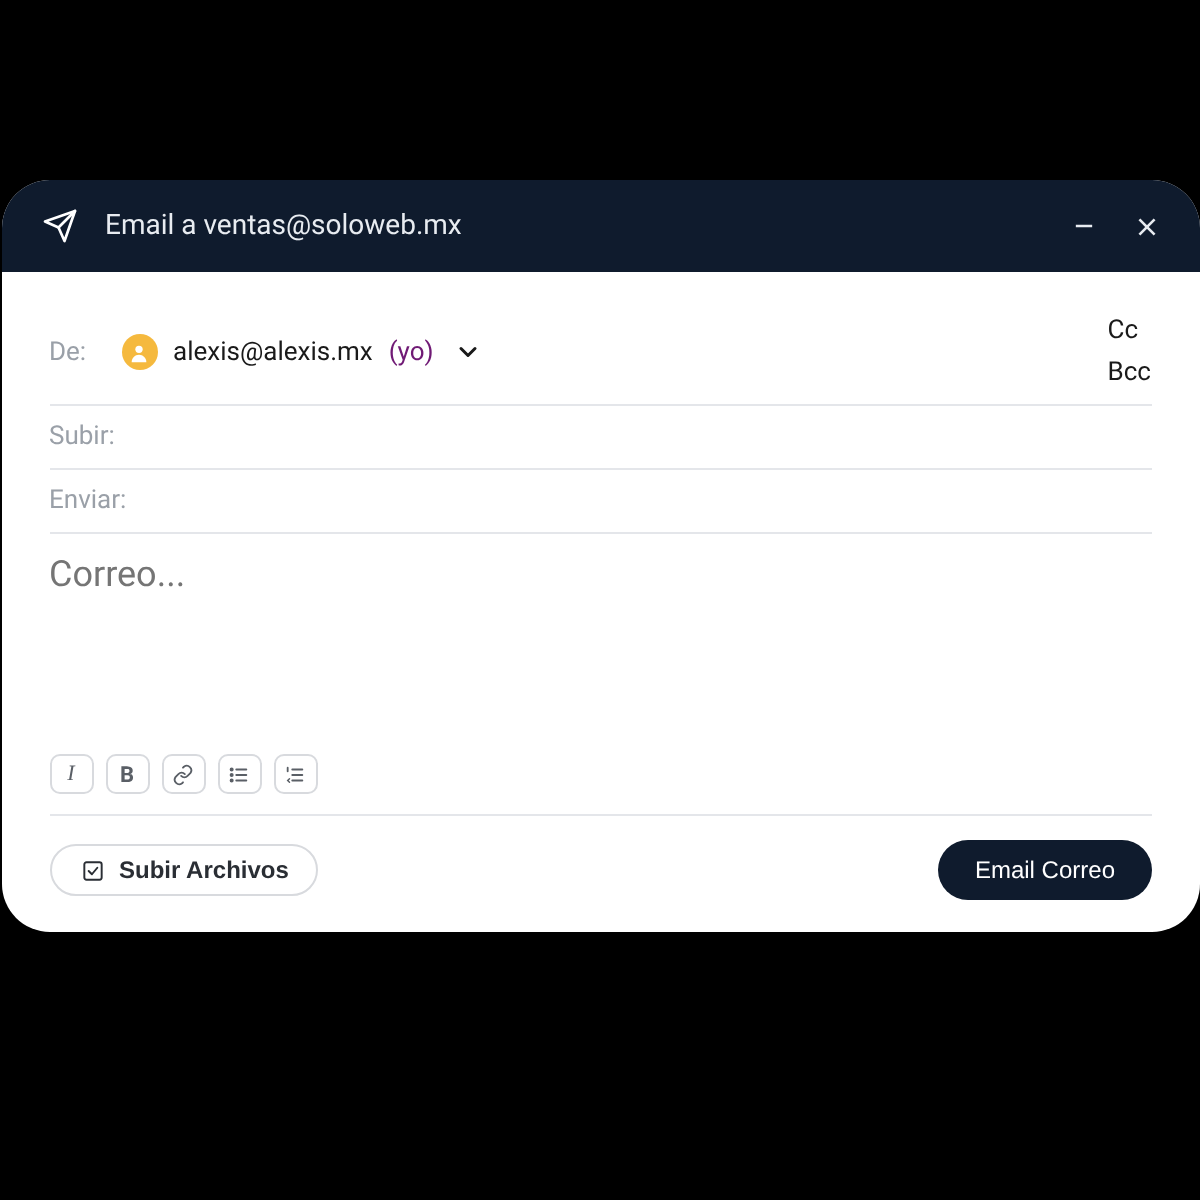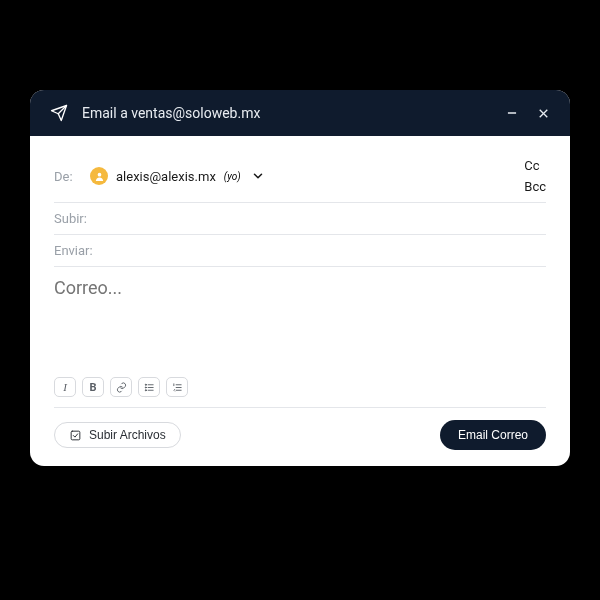--- a/index.html
+++ b/index.html
@@ -7,23 +7,23 @@
       width: 600px;
       height: 600px;
       background: #000;
       font-family: -apple-system, BlinkMacSystemFont, "Segoe UI", Roboto, sans-serif;
       display: flex;
       align-items: flex-start;
       justify-content: center;
       padding-top: 90px;
     }
     .window {
-      width: 540px;
+      width: 599px;
       background: #fff;
-      border-radius: 14px;
+      border-radius: 24px;
       overflow: hidden;
       box-shadow: 0 10px 40px rgba(0,0,0,0.5);
     }
     .header {
       background: #0f1b2d;
       color: #fff;
       display: flex;
       align-items: center;
       padding: 14px 20px;
       gap: 14px;
@@ -71,23 +71,22 @@
       display: inline-flex;
       align-items: center;
       justify-content: center;
     }
     .avatar svg { display: block; }
     .from-email {
       color: #1a1a1a;
       font-size: 13px;
     }
     .from-hint {
-      color: #000000;
-      font-size: 10px;
-      font-style: italic;
+      color: #701a75;
+      font-size: 13px;
     }
     .chevron {
       margin-left: 2px;
       display: inline-flex;
       cursor: pointer;
     }
     .ccbcc {
       margin-left: auto;
       display: flex;
       gap: 6px;
@@ -147,20 +146,21 @@
       border: 1px solid #d8dade;
       border-radius: 18px;
       padding: 5px 14px;
       font-size: 12px;
       color: #2a2e34;
       background: #fff;
       cursor: pointer;
       display: inline-flex;
       align-items: center;
       gap: 7px;
+      font-weight: bold;
     }
     .upload-btn svg { display: block; }
     .send-btn {
       background: #0f1b2d;
       color: #fff;
       border: none;
       border-radius: 18px;
       padding: 8px 18px;
       font-size: 12px;
       cursor: pointer;

